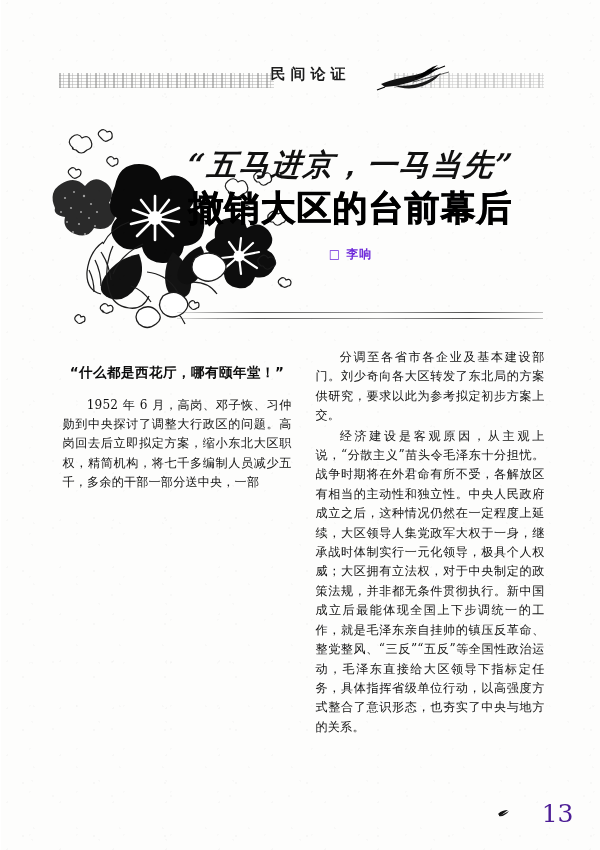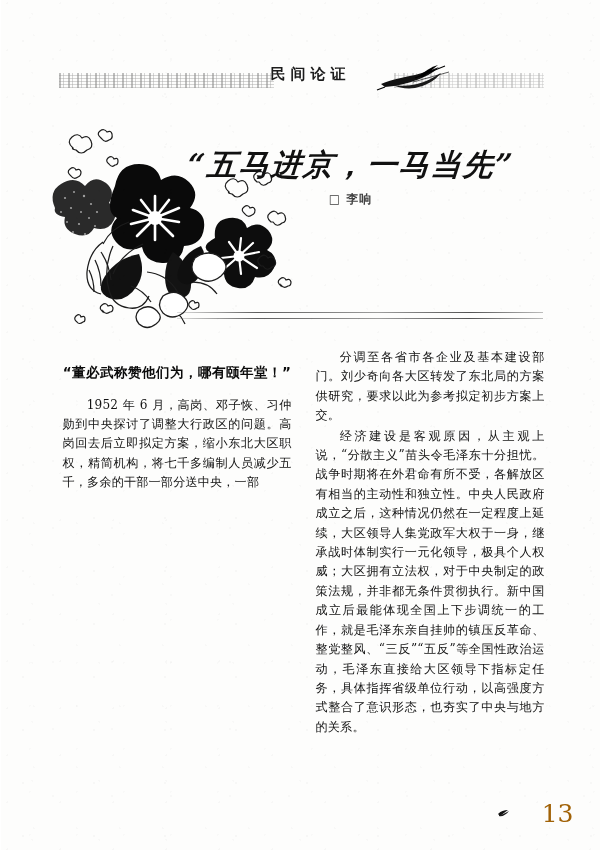--- a/index.html
+++ b/index.html
@@ -114,25 +114,25 @@
     font-family: "DejaVu Sans", "Liberation Sans", sans-serif;
     font-size: 35px;
     font-weight: 700;
     letter-spacing: 1px;
     color: #000;
     line-height: 1.1;
     white-space: nowrap;
     -webkit-text-stroke: 0.7px #000;
   }
   #byline {
-    margin-top: 8px;
+    margin-top: 19px;
     font-family: "DejaVu Serif", "Liberation Serif", serif;
     font-size: 12px;
     font-weight: 700;
-    color: #404040;
+    color: #6d28d9;
     letter-spacing: 1px;
   }
 
   
   #rules {
     position: absolute;
     left: 176px;
     top: 312px;
     width: 366px;
     height: 12px;
@@ -190,21 +190,21 @@
     right: 26px;
     bottom: 24px;
     display: flex;
     align-items: center;
     gap: 7px;
   }
   #folio-mark { width: 13px; height: 9px; }
   #folio-number {
     font-family: "DejaVu Serif", "Liberation Serif", serif;
     font-size: 25px;
-    color: #a16207;
+    color: #4c1d95;
     line-height: 1;
     margin-left: 25px;
   }
 </style>
 </head>
 <body>
 
 <div id="page">
 
   <div id="masthead">
@@ -318,31 +318,32 @@
       <path d="M218 140 q-6-5-1-9 q5-4 8 1 q5-3 7 2 q2 6-3 7 q-5 5-9 -1z"></path>
       <path d="M238 160 q-5-4-1-7 q4-3 6 1 q4-2 5 2 q0 4-3 4 q-4 3-7 -1z"></path>
       <path d="M60 186 q-5-4-1-7 q4-3 6 1 q4-2 5 2 q0 4-3 4 q-4 3-7 -1z"></path>
       <path d="M34 196 q-4-3-1-6 q4-3 5 1 q4-2 4 2 q0 3-2 3 q-4 3-6 0z"></path>
       <path d="M148 182 q-4-3-1-6 q4-3 5 1 q4-2 4 2 q0 3-2 3 q-4 3-6 0z"></path>
     </g>
   </svg>
 
   <div id="title-block">
     <div id="headline-quote">“五马进京，一马当先”</div>
+    <div id="headline-main">撤销大区的台前幕后</div>
     <div id="byline">□ 李响</div>
   </div>
 
   <div id="rules">
     <div class="rule r1"></div>
     <div class="rule r2"></div>
   </div>
 
   <div id="columns">
     <div class="col">
-      <div class="subhead">“董必武称赞他们为，哪有颐年堂！”</div>
+      <div class="subhead">“什么都是西花厅，哪有颐年堂！”</div>
       <p class="para">1952 年 6 月，高岗、邓子恢、习仲勋到中央探讨了调整大行政区的问题。高岗回去后立即拟定方案，缩小东北大区职权，精简机构，将七千多编制人员减少五千，多余的干部一部分送中央，一部</p>
     </div>
     <div class="col">
       <p class="para">分调至各省市各企业及基本建设部门。刘少奇向各大区转发了东北局的方案供研究，要求以此为参考拟定初步方案上交。</p>
       <p class="para">经济建设是客观原因，从主观上说，“分散主义”苗头令毛泽东十分担忧。战争时期将在外君命有所不受，各解放区有相当的主动性和独立性。中央人民政府成立之后，这种情况仍然在一定程度上延续，大区领导人集党政军大权于一身，继承战时体制实行一元化领导，极具个人权威；大区拥有立法权，对于中央制定的政策法规，并非都无条件贯彻执行。新中国成立后最能体现全国上下步调统一的工作，就是毛泽东亲自挂帅的镇压反革命、整党整风、“三反”“五反”等全国性政治运动，毛泽东直接给大区领导下指标定任务，具体指挥省级单位行动，以高强度方式整合了意识形态，也夯实了中央与地方的关系。</p>
     </div>
   </div>
 
   <div id="folio">
     <svg id="folio-mark" viewBox="0 0 13 9">

